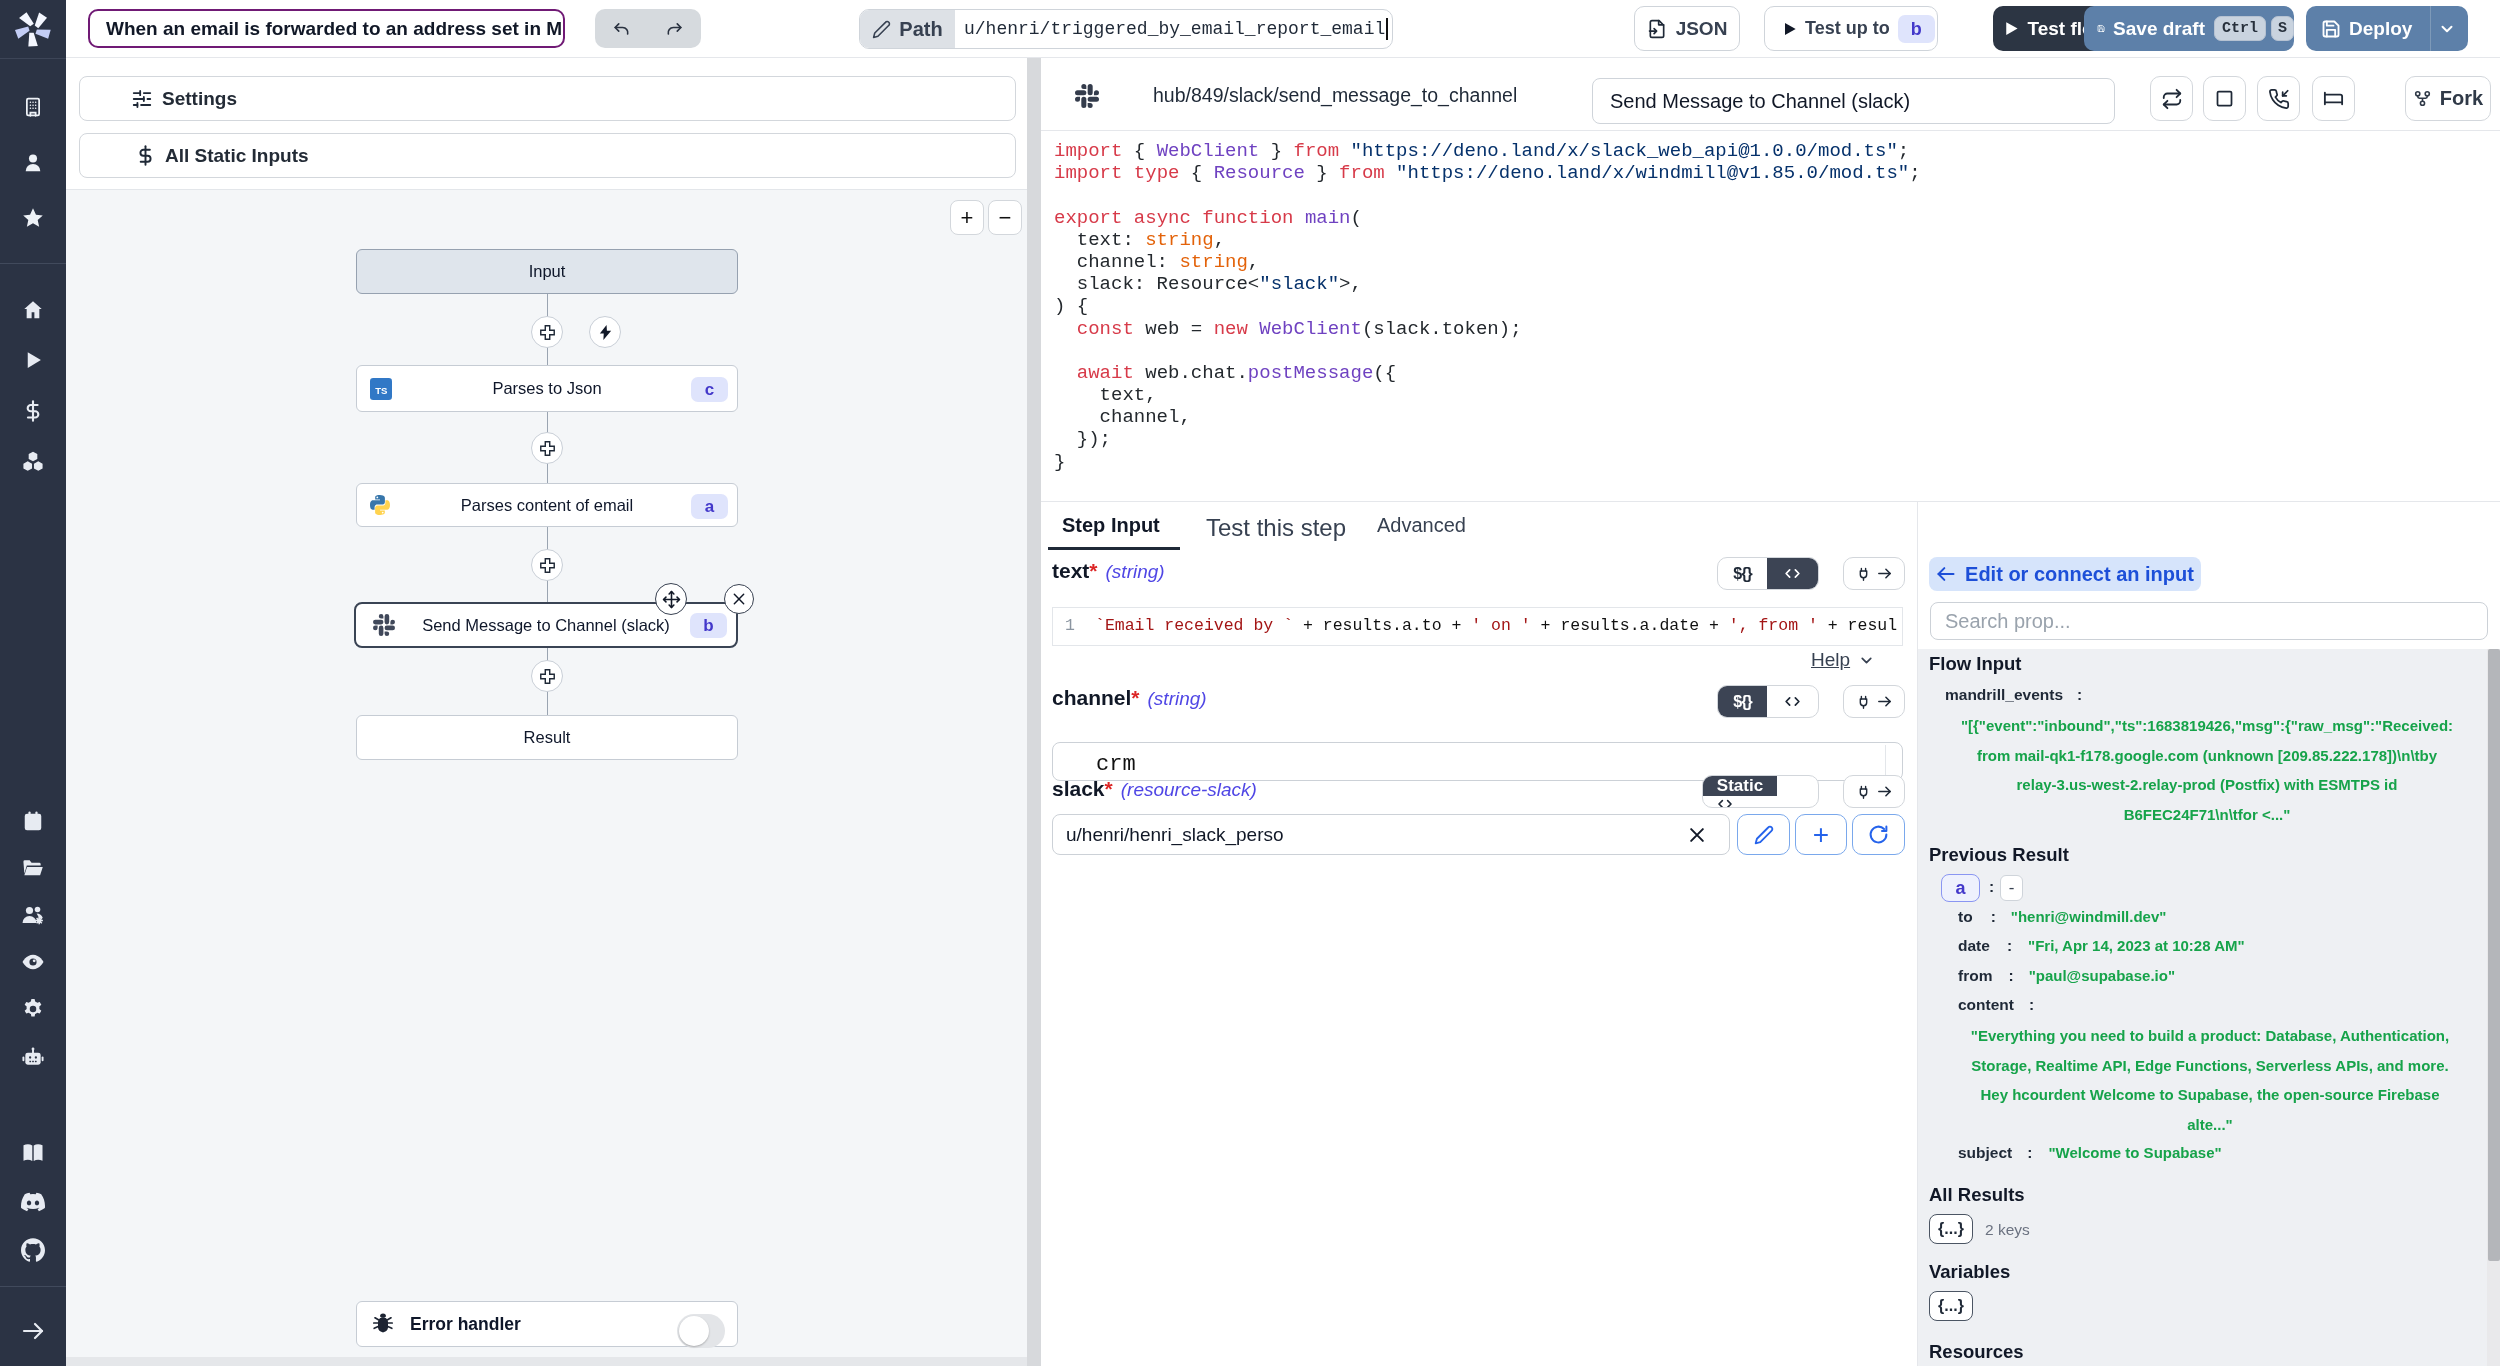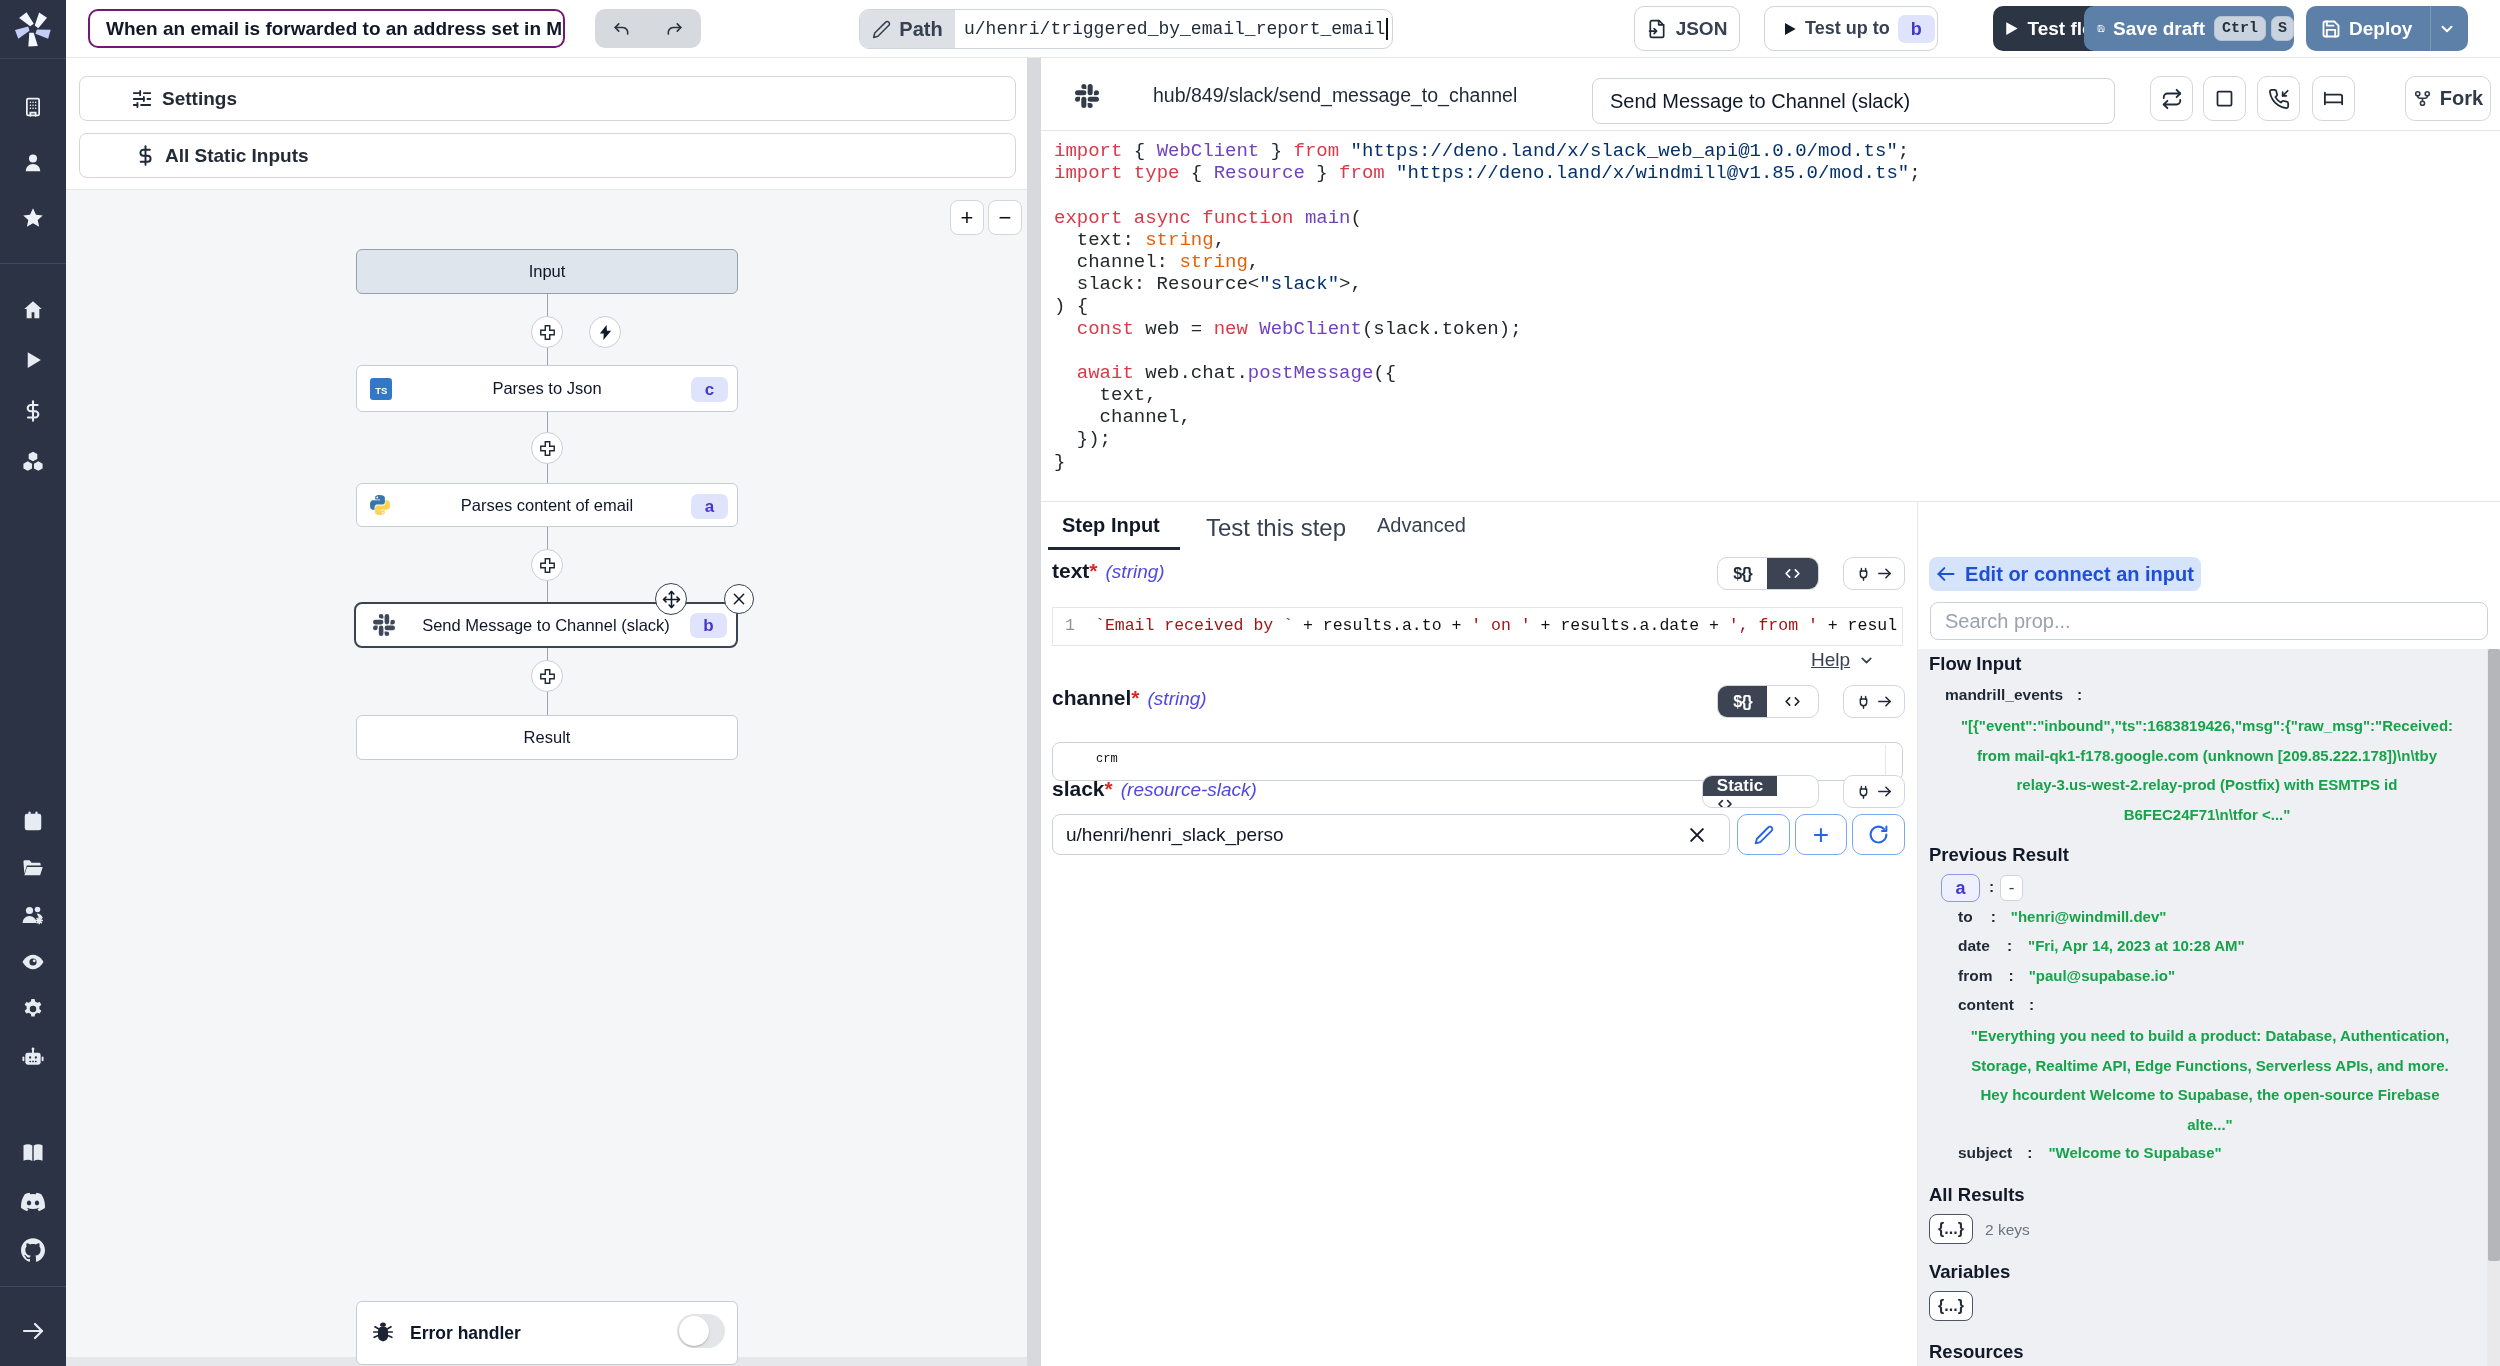--- a/index.html
+++ b/index.html
@@ -318,21 +318,21 @@
         <path d="M5 5l14 14M19 5 5 19"></path>
       </svg>
     </div>
   <div class="circ" style="left:465px;top:602px;">
       <svg width="19" height="19" viewBox="0 0 24 24" fill="#fff" stroke="#1f2937" stroke-width="1.8">
         <path d="M9.2 3.5h5.6v5.7h5.7v5.6h-5.7v5.7H9.2v-5.7H3.5V9.2h5.7z"></path>
       </svg>
     </div>
   <div class="node" style="top:657px;height:45px;">Result</div>
 
-  <div class="node" style="top:1243px;height:64px;justify-content:flex-start;">
+  <div class="node" style="top:1243px;height:46px;justify-content:flex-start;">
     <svg style="margin-left:14px;" width="24" height="24" viewBox="0 0 24 24" fill="#1d2432">
         <path d="M12 5.3c2.8 0 5 2.2 5 5v5a5 5 0 0 1-10 0v-5c0-2.8 2.2-5 5-5z"></path>
         <path d="M9 4.5a3 3 0 0 1 6 0l-1.6 1h-2.8z"></path>
         <g stroke="#1d2432" stroke-width="1.7" fill="none" stroke-linecap="round">
           <path d="M7.2 11H2.8M7.2 14.5l-4 1.8M7.4 7.8 4 5.8M16.8 11h4.4M16.8 14.5l4 1.8M16.6 7.8l3.4-2M12 10.5v9"></path>
         </g>
       </svg>
     <span style="margin-left:15px;font-weight:700;font-size:17.5px;">Error handler</span>
     <div class="abs" style="left:320px;top:12px;width:48px;height:34px;background:#e3e5e8;border-radius:17px;">
         <div class="abs" style="left:2px;top:2px;width:30px;height:30px;background:#fff;border-radius:50%;box-shadow:0 1px 2px rgba(0,0,0,.25);"></div>
@@ -458,21 +458,21 @@
           <path d="M12 21.5v-3.2"></path>
           <path d="M7.5 8.5h9v5a4.5 4.5 0 0 1-9 0z"></path>
           <path d="M9 8.5V5M15 8.5V5"></path>
         </svg>
       <svg width="17" height="17" viewBox="0 0 24 24" fill="none" stroke="#1f2937" stroke-width="2.2" stroke-linecap="round" stroke-linejoin="round">
           <path d="M4 12h16"></path>
           <path d="m14 6 6 6-6 6"></path>
         </svg>
     </div>
     <div class="abs" style="left:11px;top:684px;width:851px;height:39px;border:1px solid #ccd1d7;border-radius:8px;background:#fff;">
-      <div class="abs mono" style="left:43px;top:9px;font-size:12px;color:#111;">crm</div>
+      <div class="abs mono" style="left:43px;top:9px;font-size:22px;color:#111;">crm</div>
       <div class="abs" style="left:832px;top:2px;width:1px;height:34px;background:#e3e6ea;"></div>
     </div>
 
     <div class="flabel" style="top:719px;">slack<span class="ast">*</span><span class="typ">(resource-slack)</span></div>
     <div class="toggle" style="left:661px;top:717px;width:117px;flex-direction:column;">
       <div class="tseg tdark" style="width:74px;font-weight:700;font-size:17px;color:#fff;">Static</div>
       <div class="tseg" style="width:43px;">
           <svg width="16" height="16" viewBox="0 0 24 24" fill="none" stroke="#1f2937" stroke-width="2.4" stroke-linecap="round" stroke-linejoin="round">
             <path d="m8 7-5 5 5 5"></path>
             <path d="m16 7 5 5-5 5"></path>

